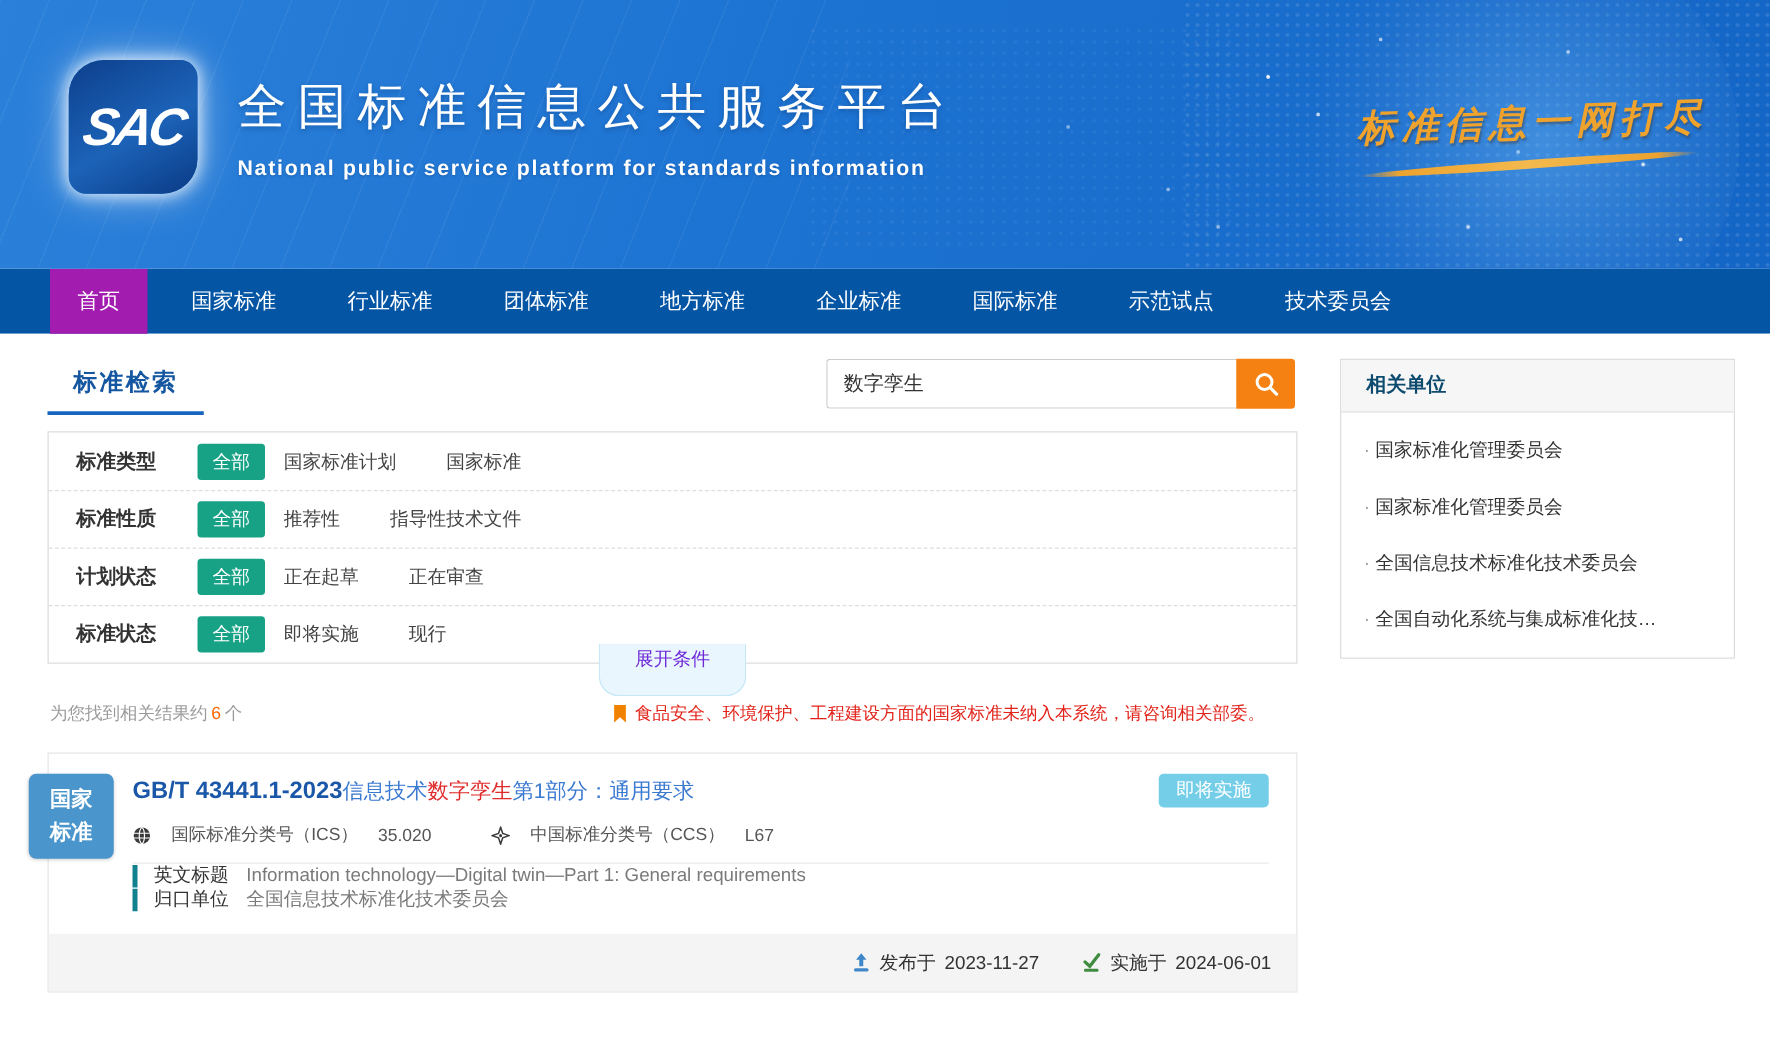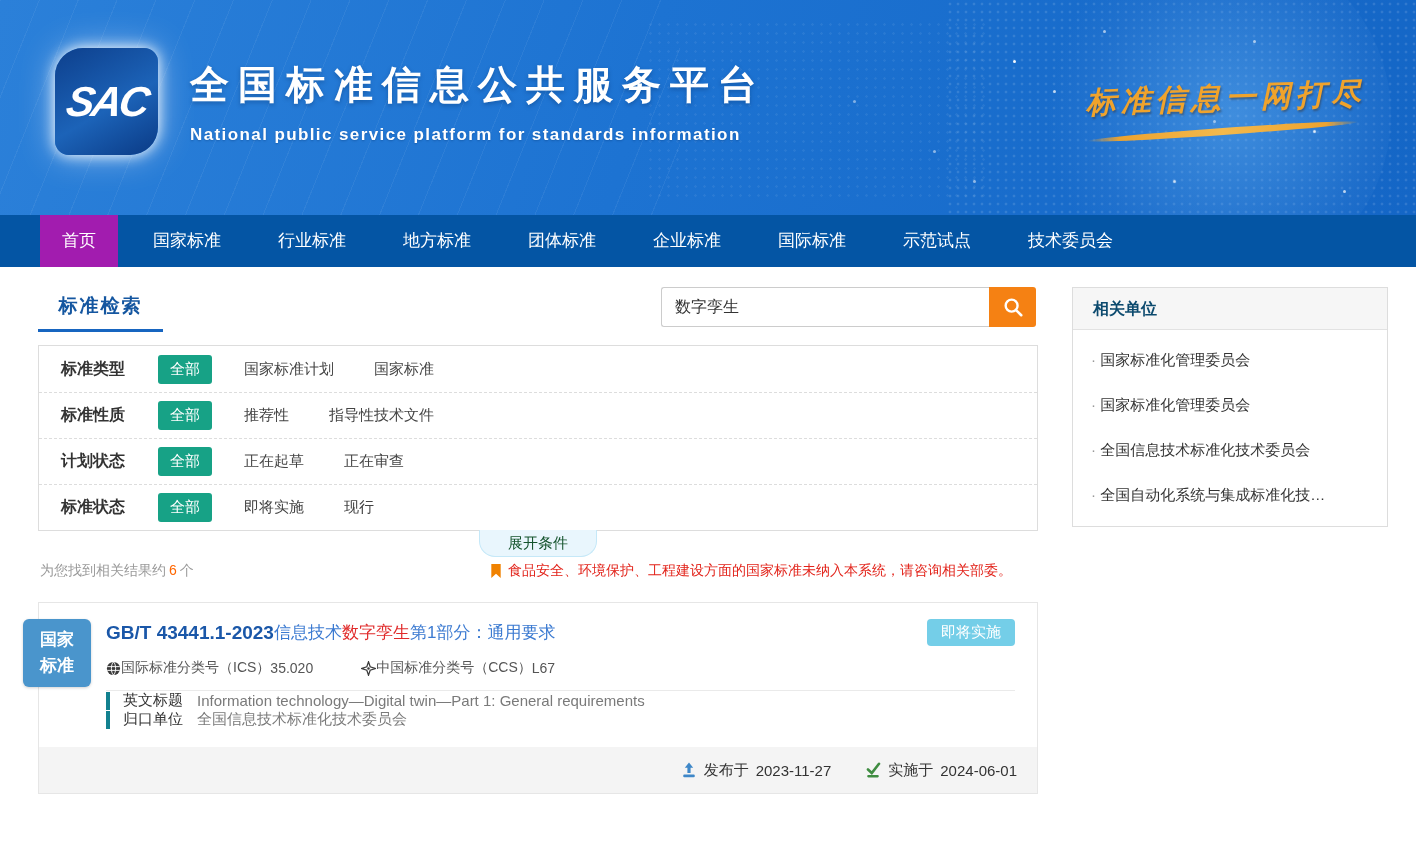--- a/index.html
+++ b/index.html
@@ -51,21 +51,21 @@
     background: linear-gradient(150deg, #0d3f8c 0%, #1c63b8 55%, #0a3a85 100%);
     box-shadow: 0 0 14px rgba(255,255,255,.95), 0 0 34px rgba(255,255,255,.5);
     display: flex; align-items: center; justify-content: center;
   }
   .logo span {
     color: #fff; font-size: 42px; font-weight: bold; font-style: italic;
     letter-spacing: -3px; transform: skewX(-10deg);
   }
   .brand-text { margin-left: 32px; color: #fff; }
   .site-title {
-    font-size: 39px; font-weight: bold; letter-spacing: 9px;
+    font-size: 39px; font-weight: normal; letter-spacing: 9px;
     text-shadow: 0 2px 4px rgba(0,40,90,.35); white-space: nowrap;
   }
   .site-subtitle {
     margin-top: 13px; font-size: 17px; font-weight: bold; letter-spacing: 1.4px;
     text-shadow: 0 1px 2px rgba(0,40,90,.3); white-space: nowrap;
   }
   .slogan-wrap { position: absolute; right: 58px; top: 78px; width: 272px; transform: rotate(-2deg); }
   .slogan-text {
     color: #f0a32c; font-size: 30px; font-weight: bold; font-style: italic;
     letter-spacing: 5px; white-space: nowrap; text-shadow: 1px 2px 2px rgba(60,30,0,.35);
@@ -109,28 +109,28 @@
     display: flex; align-items: center; justify-content: center; cursor: pointer;
   }
 
   
   .filter-box { position: relative; border: 1px solid #ddd; margin-top: 13px; }
   .filter-row { display: flex; align-items: center; height: 46px; padding-left: 22px; }
   .filter-row + .filter-row { border-top: 1px dashed #ddd; }
   .filter-label { font-weight: bold; color: #333; font-size: 16px; width: 97px; flex: 0 0 auto; }
   .all-btn {
     background: #17a286; color: #fff; font-size: 15px; padding: 5px 12px;
-    border-radius: 3px; margin-right: 32px; cursor: pointer;
+    border-radius: 3px; margin-right: 15px; cursor: pointer;
   }
   .filter-opt { color: #444; font-size: 15px; margin-right: 40px; cursor: pointer; }
   .expand-btn {
     position: absolute; left: 50%; bottom: -27px; transform: translateX(-50%);
-    height: 27px; line-height: 25px; padding: 0 28px; z-index: 2;
+    height: 42px; line-height: 25px; padding: 0 28px; z-index: 2;
     background: #e9f6fd; border: 1px solid #c5e8f8; border-top: none;
-    border-radius: 0 0 16px 16px; color: #14532d; font-size: 15px; cursor: pointer;
+    border-radius: 0 0 16px 16px; color: #6d28d9; font-size: 15px; cursor: pointer;
   }
 
   
   .result-info { margin-top: 31px; display: flex; align-items: center; justify-content: space-between; }
   .result-count { color: #9a9a9a; font-size: 14px; padding-left: 2px; }
   .result-count .num { color: #ff6600; margin: 0 3px; }
   .notice { display: flex; align-items: center; gap: 6px; color: #e2231a; font-size: 14px; margin-right: 26px; }
 
   
   .result-card { position: relative; border: 1px solid #e6e6e6; margin-top: 22px; margin-bottom: 14px; }
@@ -143,21 +143,21 @@
   .card-body { padding: 16px 22px 0 67px; }
   .title-row { display: flex; align-items: center; }
   .std-code { color: #1a57a8; font-weight: bold; font-size: 19px; text-decoration: none; cursor: pointer; }
   .title-seg { font-size: 17px; color: #3b7ad1; text-decoration: none; cursor: pointer; }
   .title-hl { color: #e02b2b; }
   .status-badge {
     margin-left: auto; background: #74cee8; color: #fff; font-size: 15px;
     padding: 4px 14px; border-radius: 4px; white-space: nowrap;
   }
   .meta-row { margin-top: 13px; display: flex; align-items: center; color: #555; font-size: 14px; }
-  .meta-item { display: flex; align-items: center; gap: 0; margin-right: 48px; }
+  .meta-item { display: flex; align-items: center; gap: 16px; margin-right: 48px; }
   .divider { border-top: 1px solid #eaeaea; margin-top: 13px; }
   .field-row { display: flex; align-items: center; }
   .field-bar { width: 4px; height: 18px; background: #12818f; flex: 0 0 auto; }
   .field-label { margin-left: 13px; color: #333; font-size: 15px; white-space: nowrap; }
   .field-value { margin-left: 14px; color: #7a7a7a; font-size: 15px; }
   .card-footer {
     margin-top: 18px; height: 46px; background: #f4f4f4;
     display: flex; align-items: center; justify-content: flex-end;
     padding-right: 20px; gap: 34px; color: #333; font-size: 15px;
   }
@@ -200,22 +200,22 @@
     <div class="slogan-wrap">
       <div class="slogan-text">标准信息一网打尽</div>
       <div class="slogan-underline"></div>
     </div>
   </header>
 
   <nav class="topnav" id="nav-items">
       <div class="nav-item active">首页</div>
       <div class="nav-item">国家标准</div>
       <div class="nav-item">行业标准</div>
+      <div class="nav-item">团体标准</div>
       <div class="nav-item">地方标准</div>
-      <div class="nav-item">团体标准</div>
       <div class="nav-item">企业标准</div>
       <div class="nav-item">国际标准</div>
       <div class="nav-item">示范试点</div>
       <div class="nav-item">技术委员会</div>
     </nav>
 
   <div class="content">
 
     <div class="main-col">
 

